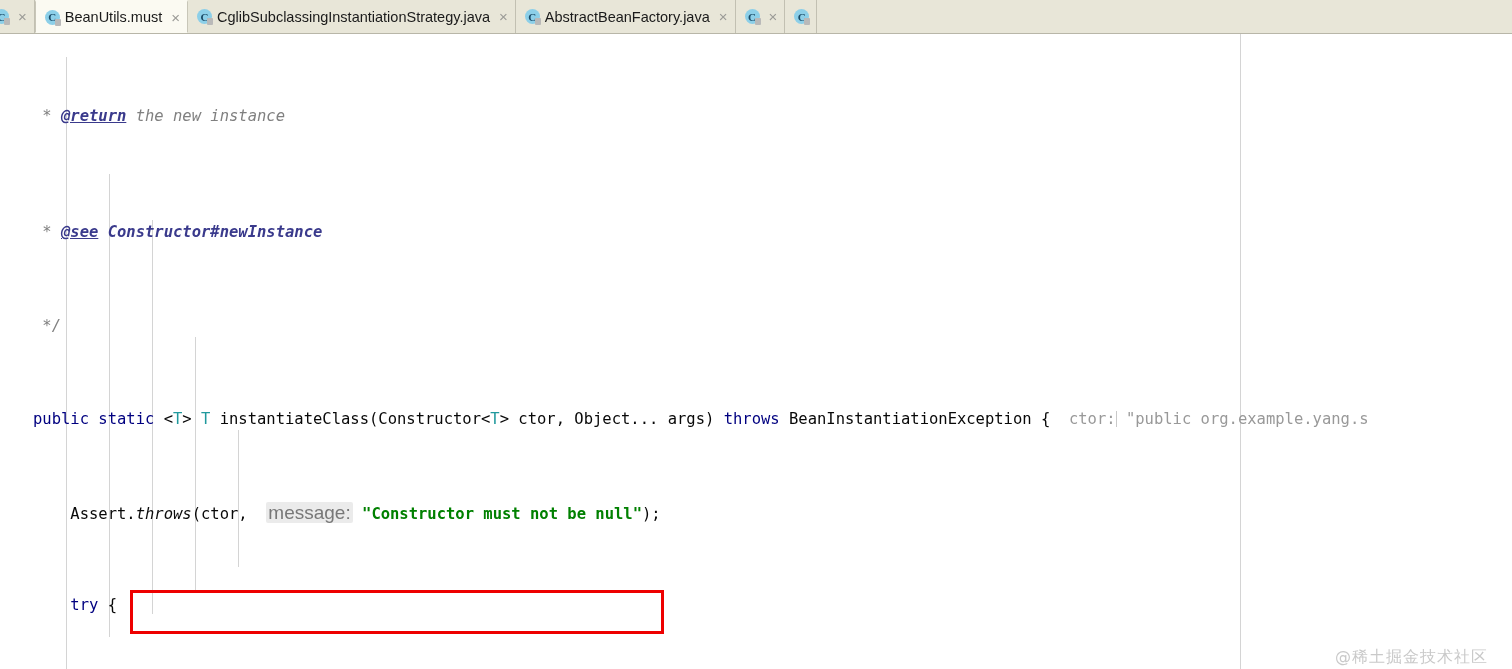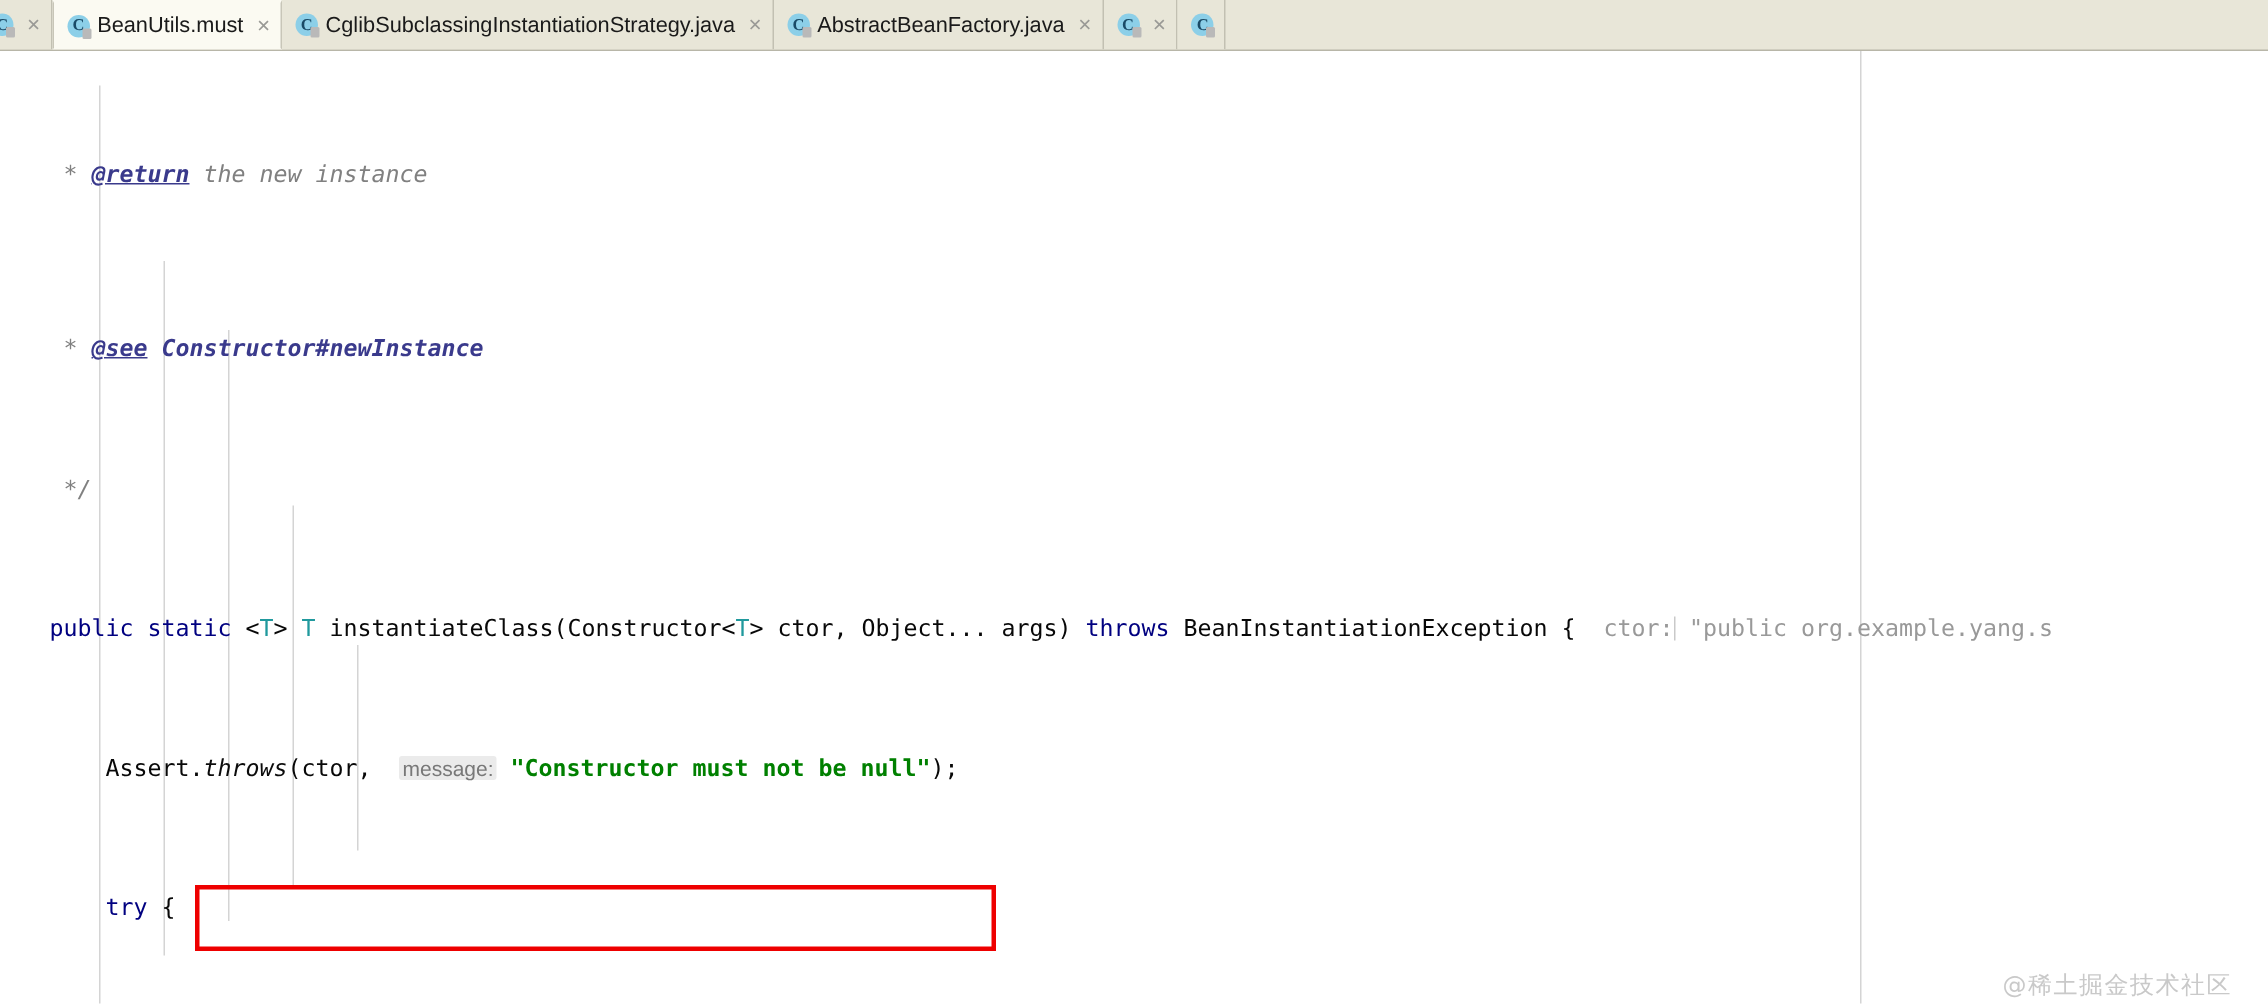--- a/index.html
+++ b/index.html
@@ -121,21 +121,21 @@
   .cmt     { color: #808080; font-style: italic; }
   .cmt-tag { color: #3a3a8c; font-weight: bold; font-style: italic; text-decoration: underline; }
   .str     { color: #008000; font-weight: bold; }
   .mth     { color: #0b0b0b; font-style: italic; }
   .typ     { color: #20999d; }
   .inlay   { color: #999999; }
   .paramhint {
     color: #787878;
     background: #ebebeb;
     font-style: normal;
-    font-size: 14px;
+    font-size: 19px;
     font-family: "Liberation Sans", sans-serif;
     padding: 0 2px;
     border-radius: 2px;
   }
 
   
   #red-box {
     position: absolute;
     border: 3px solid #ee0000;
     pointer-events: none;

